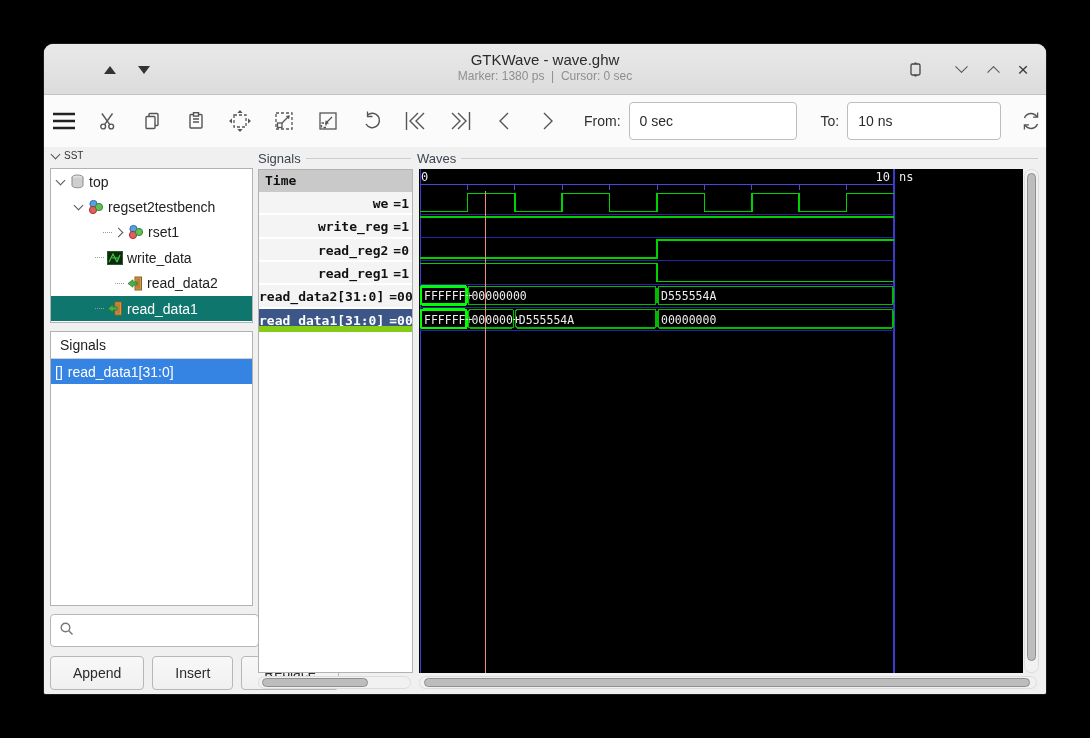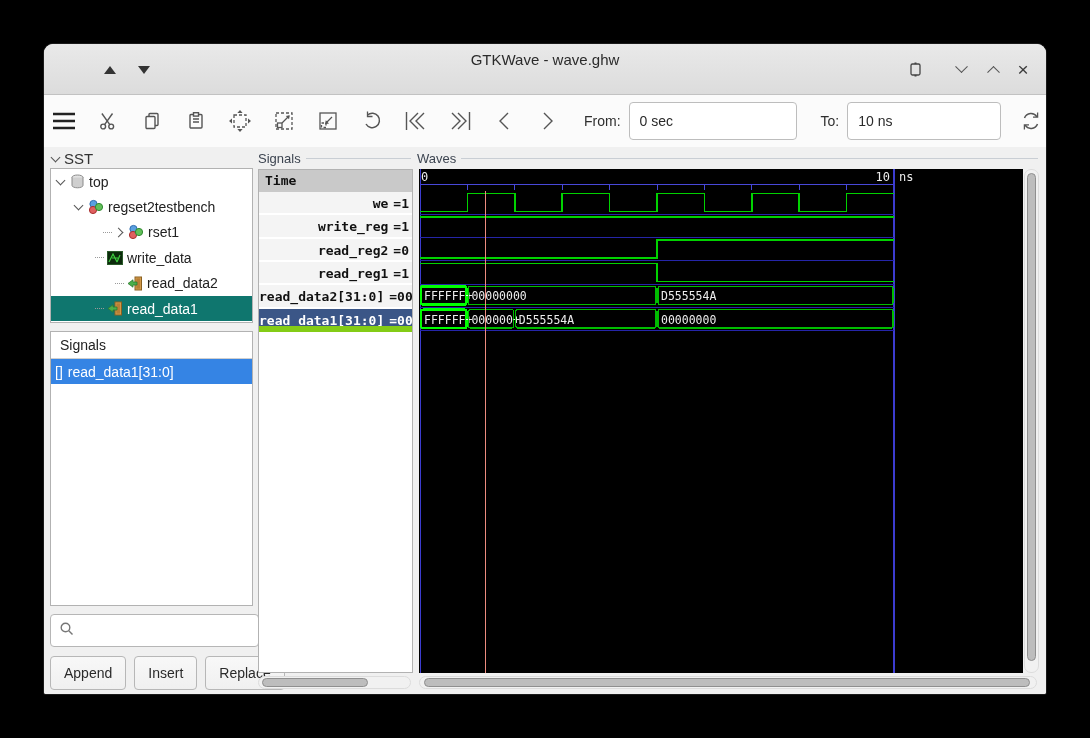--- a/index.html
+++ b/index.html
@@ -29,36 +29,36 @@
   .inp-to{width:132px;}
 
   
   .main{position:absolute;left:0;top:103px;right:0;bottom:0;background:#f0f0f0;}
   .panel-box{background:#fff;border:1px solid #b2b2b2;}
   .frame-head{position:absolute;display:flex;align-items:center;font-size:13px;color:#3c4450;}
   .frame-head .line{height:1px;background:#c9ced4;margin-left:5px;}
 
   
   .left-col{position:absolute;left:6px;top:0;width:203px;bottom:0;}
-  .sst-head{position:absolute;left:2px;top:3px;display:flex;align-items:center;gap:5px;font-size:15px;color:#333;}
+  .sst-head{position:absolute;left:2px;top:3px;display:flex;align-items:center;gap:5px;font-size:10px;color:#333;}
   .exp{display:inline-block;width:6px;height:6px;border-right:1.5px solid #555;border-bottom:1.5px solid #555;}
   .exp.open{transform:rotate(45deg);margin-top:-3px;}
   .exp.closed{transform:rotate(-45deg);}
   .tree-box{position:absolute;left:0;top:21px;width:201px;height:153px;overflow:hidden;}
   .trow{height:25.4px;display:flex;align-items:center;font-size:14px;color:#222;white-space:nowrap;}
   .trow .ico{flex:0 0 auto;margin-right:4px;display:flex;}
   .trow .exp{margin-right:6px;flex:0 0 auto;}
   .trow.sel{background:#0f766e;color:#fff;}
   .stub{display:inline-block;width:9px;border-top:1px dotted #9a9a9a;margin-right:3px;flex:0 0 auto;}
   .sig-box{position:absolute;left:0;top:184px;width:201px;height:273px;overflow:hidden;}
   .sig-box-head{height:26px;line-height:26px;padding-left:9px;font-size:14px;color:#222;border-bottom:1px solid #cfcfcf;background:#fff;}
   .sig-item{height:25px;display:flex;align-items:center;background:#3584e4;color:#fff;font-size:14px;padding-left:4px;gap:5px;white-space:nowrap;}
   .searchbox{position:absolute;left:0;top:467px;width:199px;height:31px;background:#fff;border:1px solid #b6b6b6;border-radius:4px;display:flex;align-items:center;padding-left:8px;}
   .btnrow{position:absolute;left:0;top:509px;display:flex;gap:8px;}
-  .gbtn{height:32px;padding:0 13px;background:linear-gradient(#f8f8f8,#f0f0f0);border:1px solid #b7b7b7;border-radius:4px;font-size:14px;color:#2a2a2a;display:flex;align-items:center;}
+  .gbtn{height:32px;padding:0 22px;background:linear-gradient(#f8f8f8,#f0f0f0);border:1px solid #b7b7b7;border-radius:4px;font-size:14px;color:#2a2a2a;display:flex;align-items:center;}
 
   
   .mid-col{position:absolute;left:214px;top:0;width:155px;bottom:0;}
   .sig-panel{position:absolute;left:0;top:22px;width:153px;height:502px;overflow:hidden;}
   .time-head{height:22px;line-height:22px;background:#c9c9c9;font-family:"DejaVu Sans Mono",monospace;font-weight:bold;font-size:13px;color:#111;padding-left:6px;}
   .sig-row{height:23.33px;line-height:23.33px;background:#f4f4f4;border-bottom:2px solid #fff;box-sizing:border-box;font-family:"DejaVu Sans Mono",monospace;font-weight:bold;font-size:13px;color:#111;text-align:right;padding-right:3px;white-space:nowrap;overflow:hidden;}
   .sig-row .val{margin-left:5px;}
   .sig-row.sel{background:#3b5687;color:#fff;border-bottom:6px solid #84cc16;}
 
   
@@ -74,20 +74,25 @@
 </head>
 <body>
 
 <div class="window">
 
   <div class="titlebar">
     <div class="tri tri-up"></div>
     <div class="tri tri-down"></div>
     <div class="tb-center">
       <div class="tb-title">GTKWave - wave.ghw</div>
+      <div class="tb-sub">
+        <span>Marker: 1380 ps</span>
+        &nbsp;<span>|</span>&nbsp;
+        <span>Cursor: 0 sec</span>
+      </div>
     </div>
     <div class="winctl" style="right:120px;">
       <svg width="15" height="15" viewBox="0 0 15 15">
           <rect x="3" y="2" width="9" height="11" rx="1.5" fill="none" stroke="#444" stroke-width="1.3"></rect>
           <rect x="6.5" y="0.5" width="2" height="1.6" fill="#444"></rect>
           <rect x="6.5" y="12.9" width="2" height="1.6" fill="#444"></rect>
         </svg>
     </div>
     <div class="winctl" style="right:74px;">
         <span class="chev down"></span>

